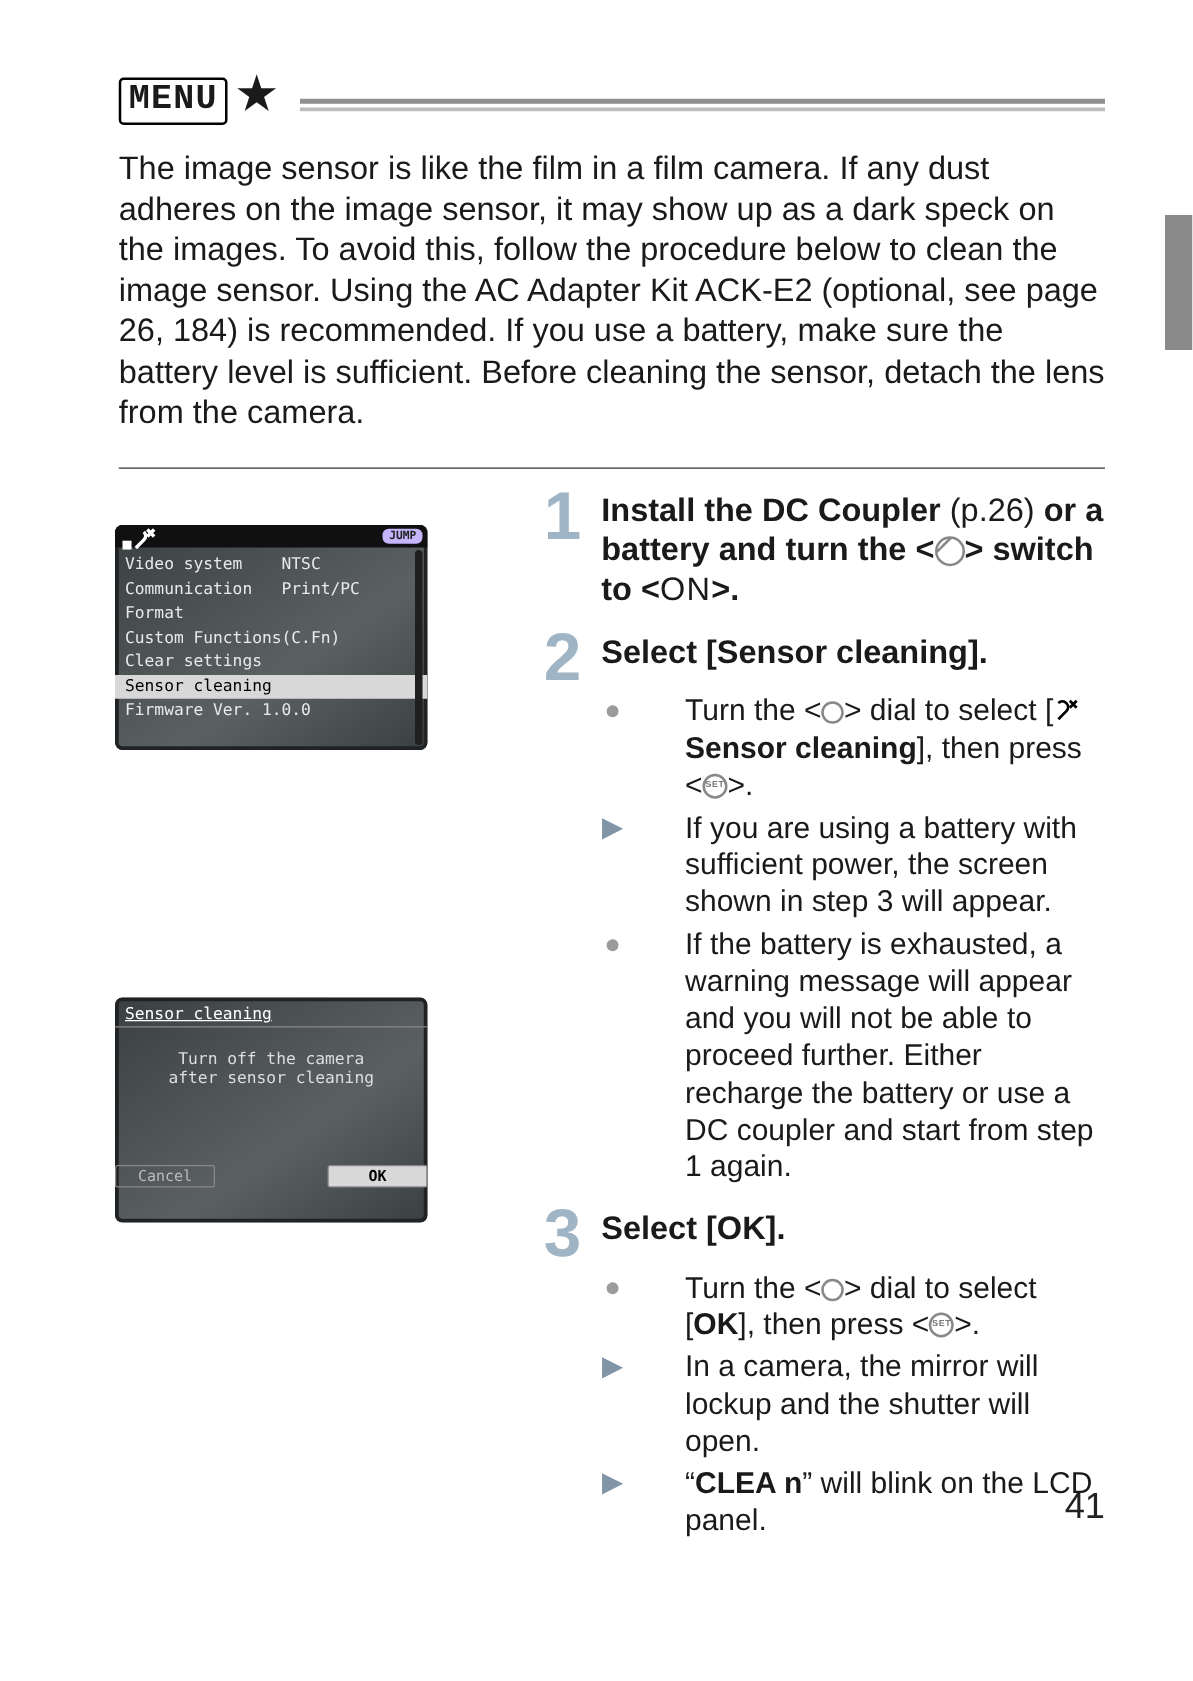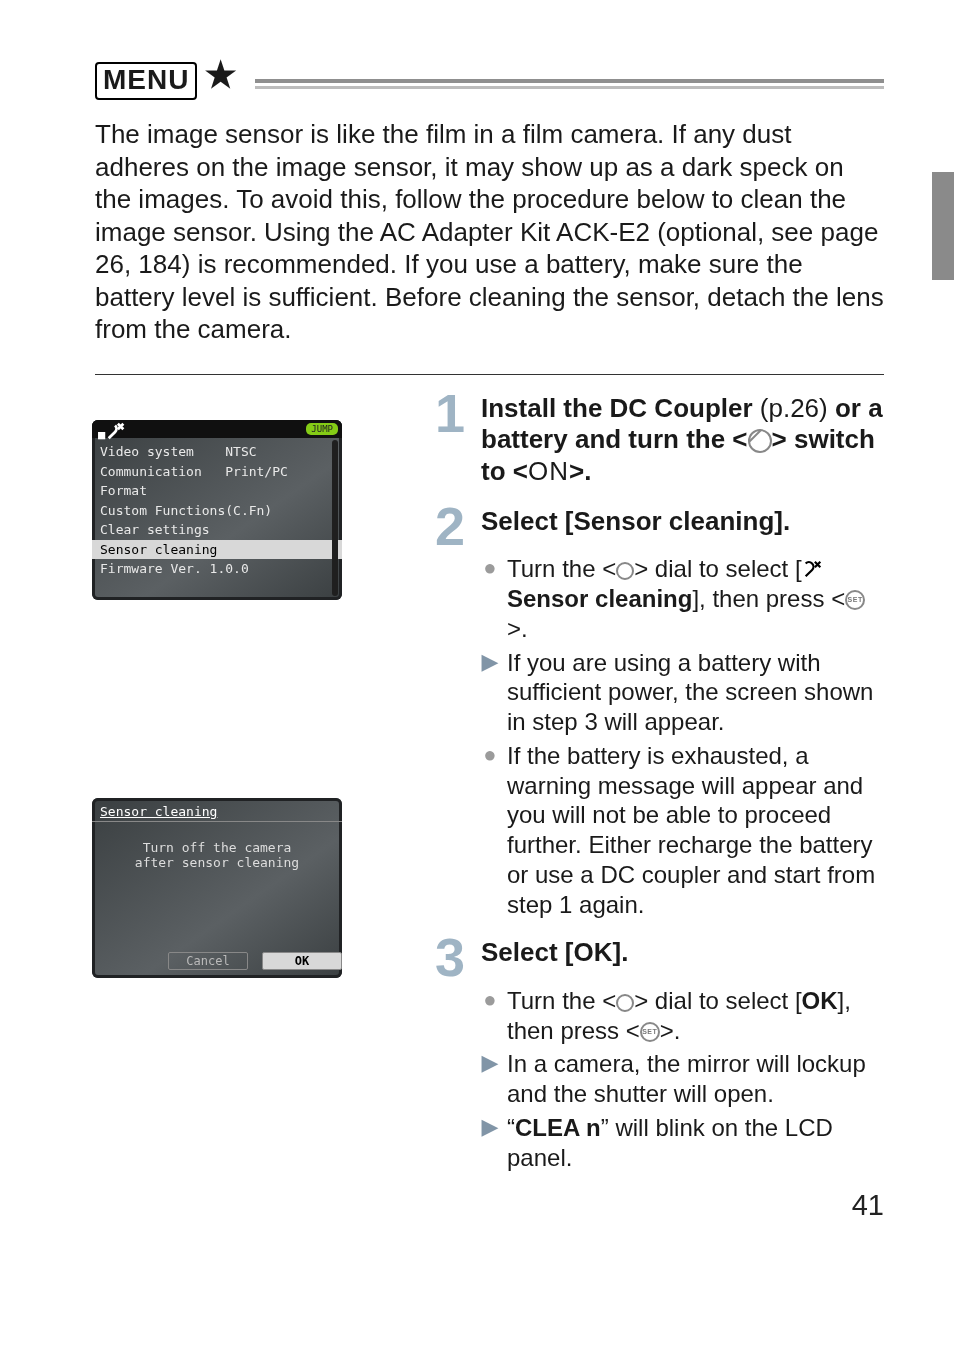--- a/index.html
+++ b/index.html
@@ -46,21 +46,21 @@
     align-items: center;
     justify-content: center;
     border: 2px solid #000;
     border-radius: 4px;
     padding: 0 6px 2px 6px;
     font-weight: 900;
     font-size: 28px;
     line-height: 1.05;
     letter-spacing: 1px;
     height: 32px;
-    font-family: Liberation Sans, sans-serif;
+    font-family: Liberation Mono, monospace;
   }
   .title-text {
     font-size: 37px;
     font-weight: 700;
     letter-spacing: 0.5px;
   }
   .title-star {
     font-size: 36px;
     font-weight: 900;
     margin-left: -3px;
@@ -130,21 +130,21 @@
   }
   .bullet {
     flex: none;
     width: 18px;
     font-size: 22px;
     line-height: 1.3;
     text-align: center;
   }
   .bullet.grey { color: #9b9b9b; }
   .bullet.tri { color: #8195a7; }
-  .sub-text { flex: 1 1 auto; }
+  .sub-text { flex: 1 1 auto; margin-left: 41px; }
   .circ {
     display:inline-block;
     width:20px; height:20px; border-radius:50%;
     border:2px solid #888;
     position:relative; top:3px;
     box-sizing:border-box;
   }
   .circ.small { width:18px; height:18px; }
   .circ.set { font-size:0; }
   .circ.set::after {
@@ -197,22 +197,22 @@
   }
   .fig .topbar {
     background:#101010;
     color:#fff;
     display:flex; align-items:center; justify-content:space-between;
     font-size:12px; padding:2px 4px 2px 6px;
     height:18px;
     box-sizing:border-box;
   }
   .fig .topbar .jump {
-    background:#84cc16; color:#222; border-radius:5px;
-    font-size:9px; font-weight:400; padding:1px 5px;
+    background:#c4b5fd; color:#222; border-radius:5px;
+    font-size:9px; font-weight:700; padding:1px 5px;
   }
   .fig ul {
     list-style:none; margin:0; padding:4px 0 0 0;
     font-size:13px; line-height:1.5;
   }
   .fig ul li {
     padding:0 8px;
     color:#e9e9e9;
     white-space:pre;
   }
@@ -230,22 +230,22 @@
   .fig2 .hd {
     color:#fff; font-size:13px; padding:6px 8px 2px 8px;
     border-bottom:1px solid #888; text-decoration:underline;
   }
   .fig2 .msg {
     text-align:center; font-size:13px; color:#ddd;
     padding:18px 8px 0 8px;
     white-space:pre-line;
   }
   .fig2 .btns {
-    position:absolute; bottom:8px; left:0; right:0;
-    display:flex; justify-content:flex-end; gap:14px;
+    position:absolute; bottom:28px; left:0; right:0;
+    display:flex; justify-content:space-between; gap:14px;
   }
   .fig2 .btn {
     width:78px; text-align:center; font-size:12px;
     border:1px solid #888; border-radius:2px; padding:1px 0;
     color:#bbb;
   }
   .fig2 .btn.ok {
     background:#d8d8d8; color:#000; font-weight:700;
   }
 </style>

